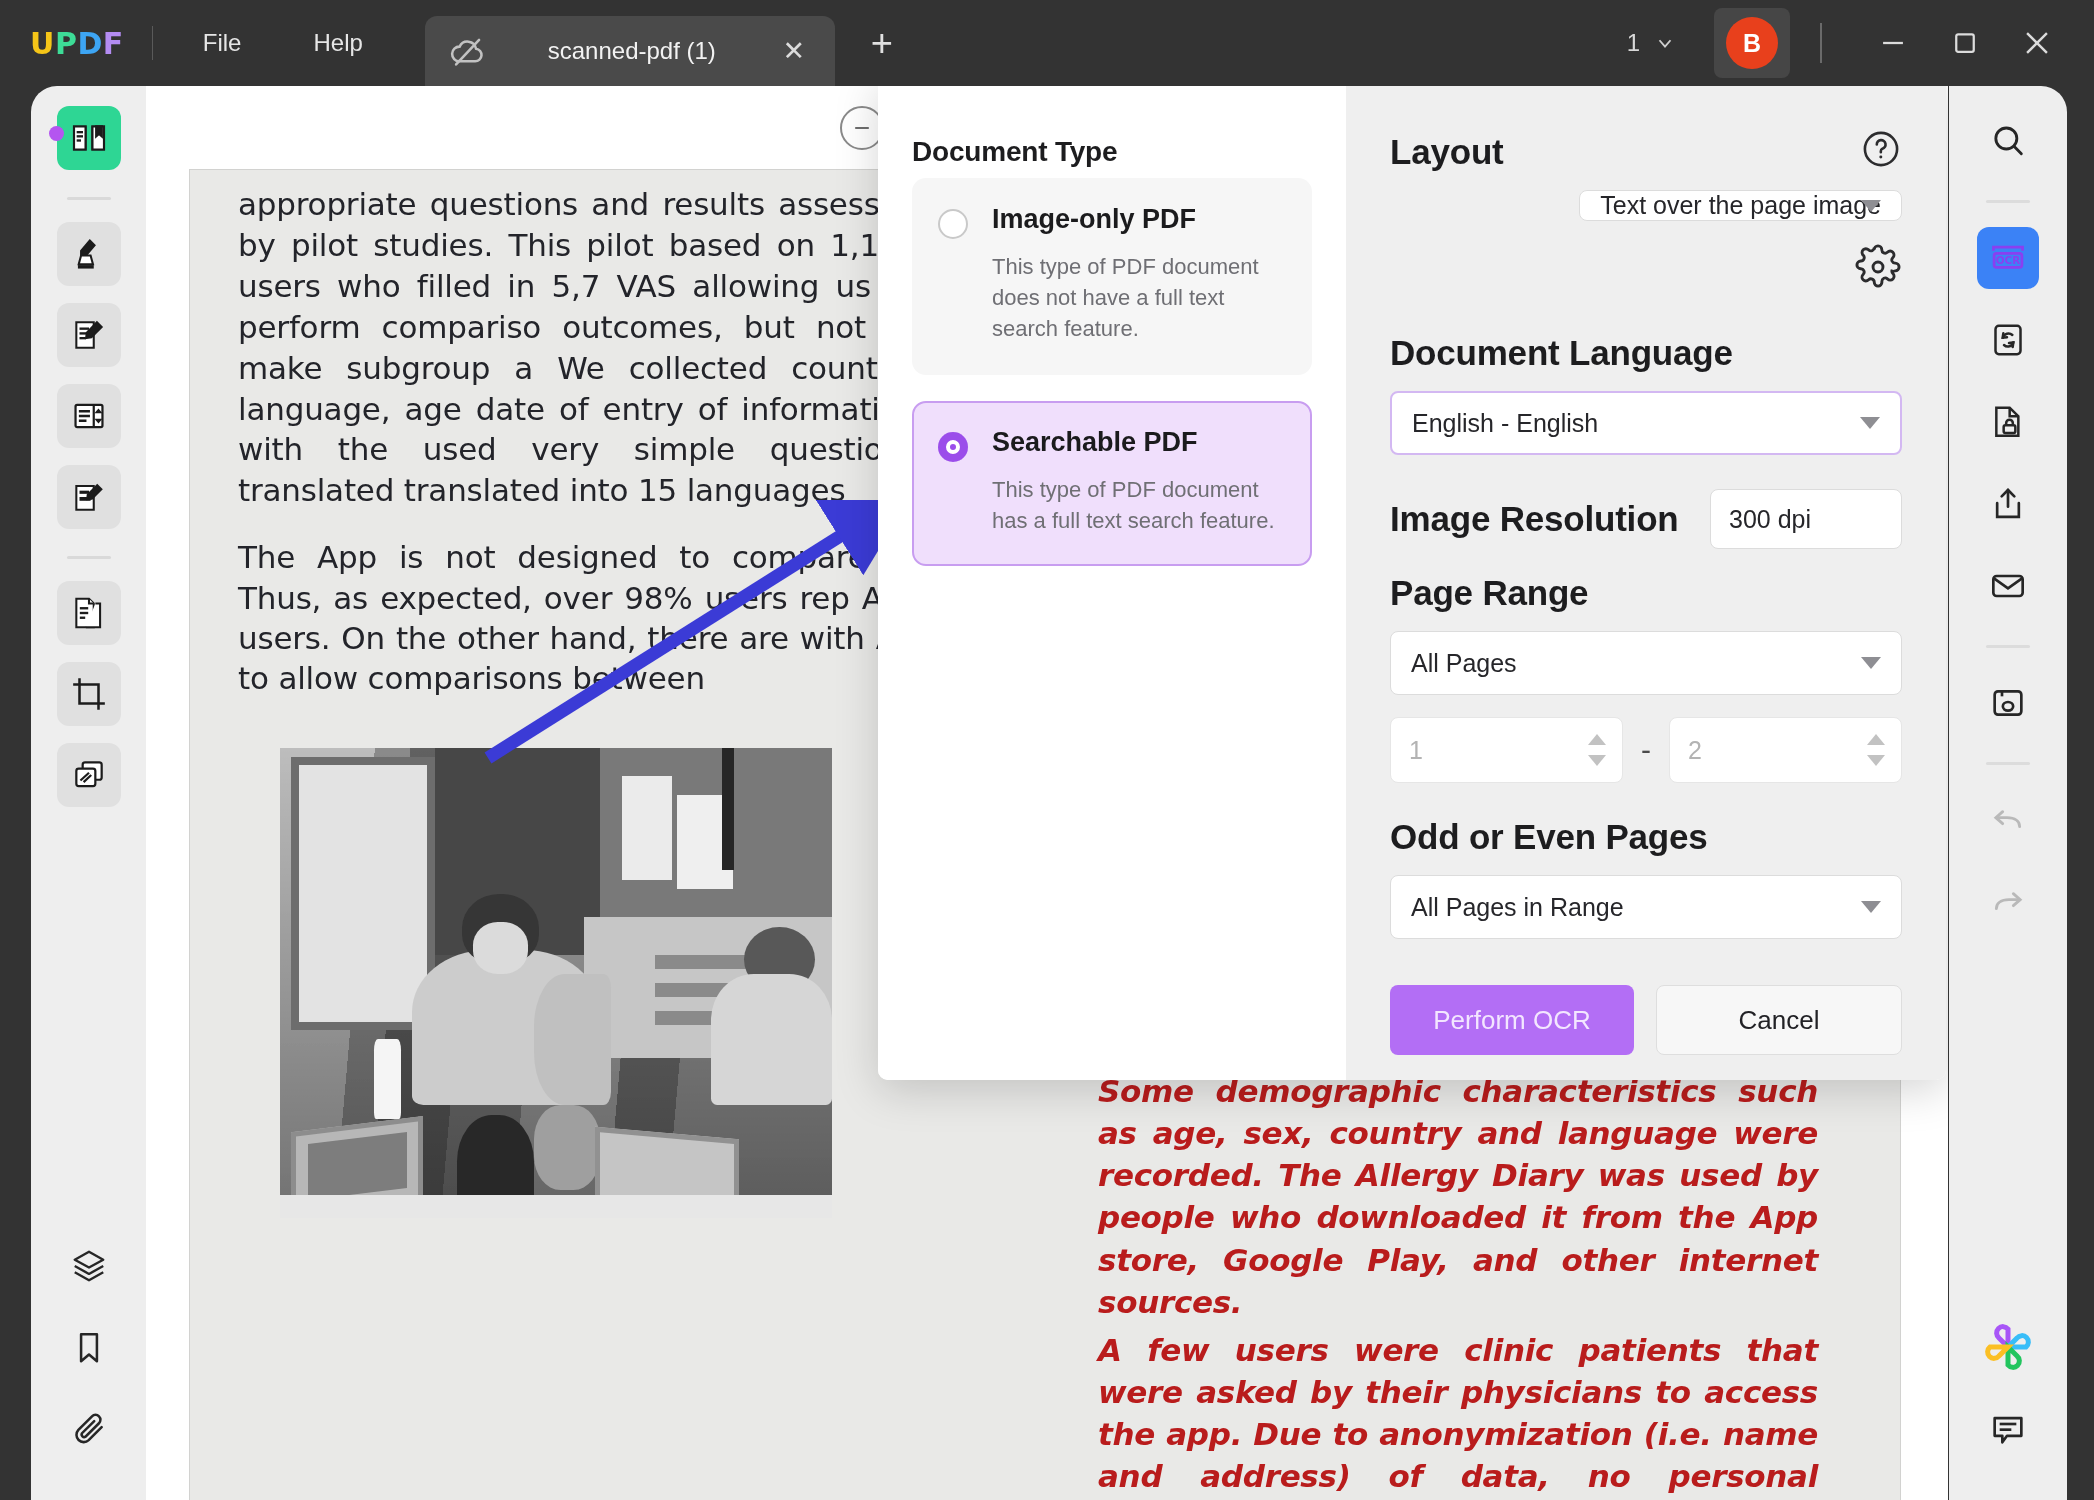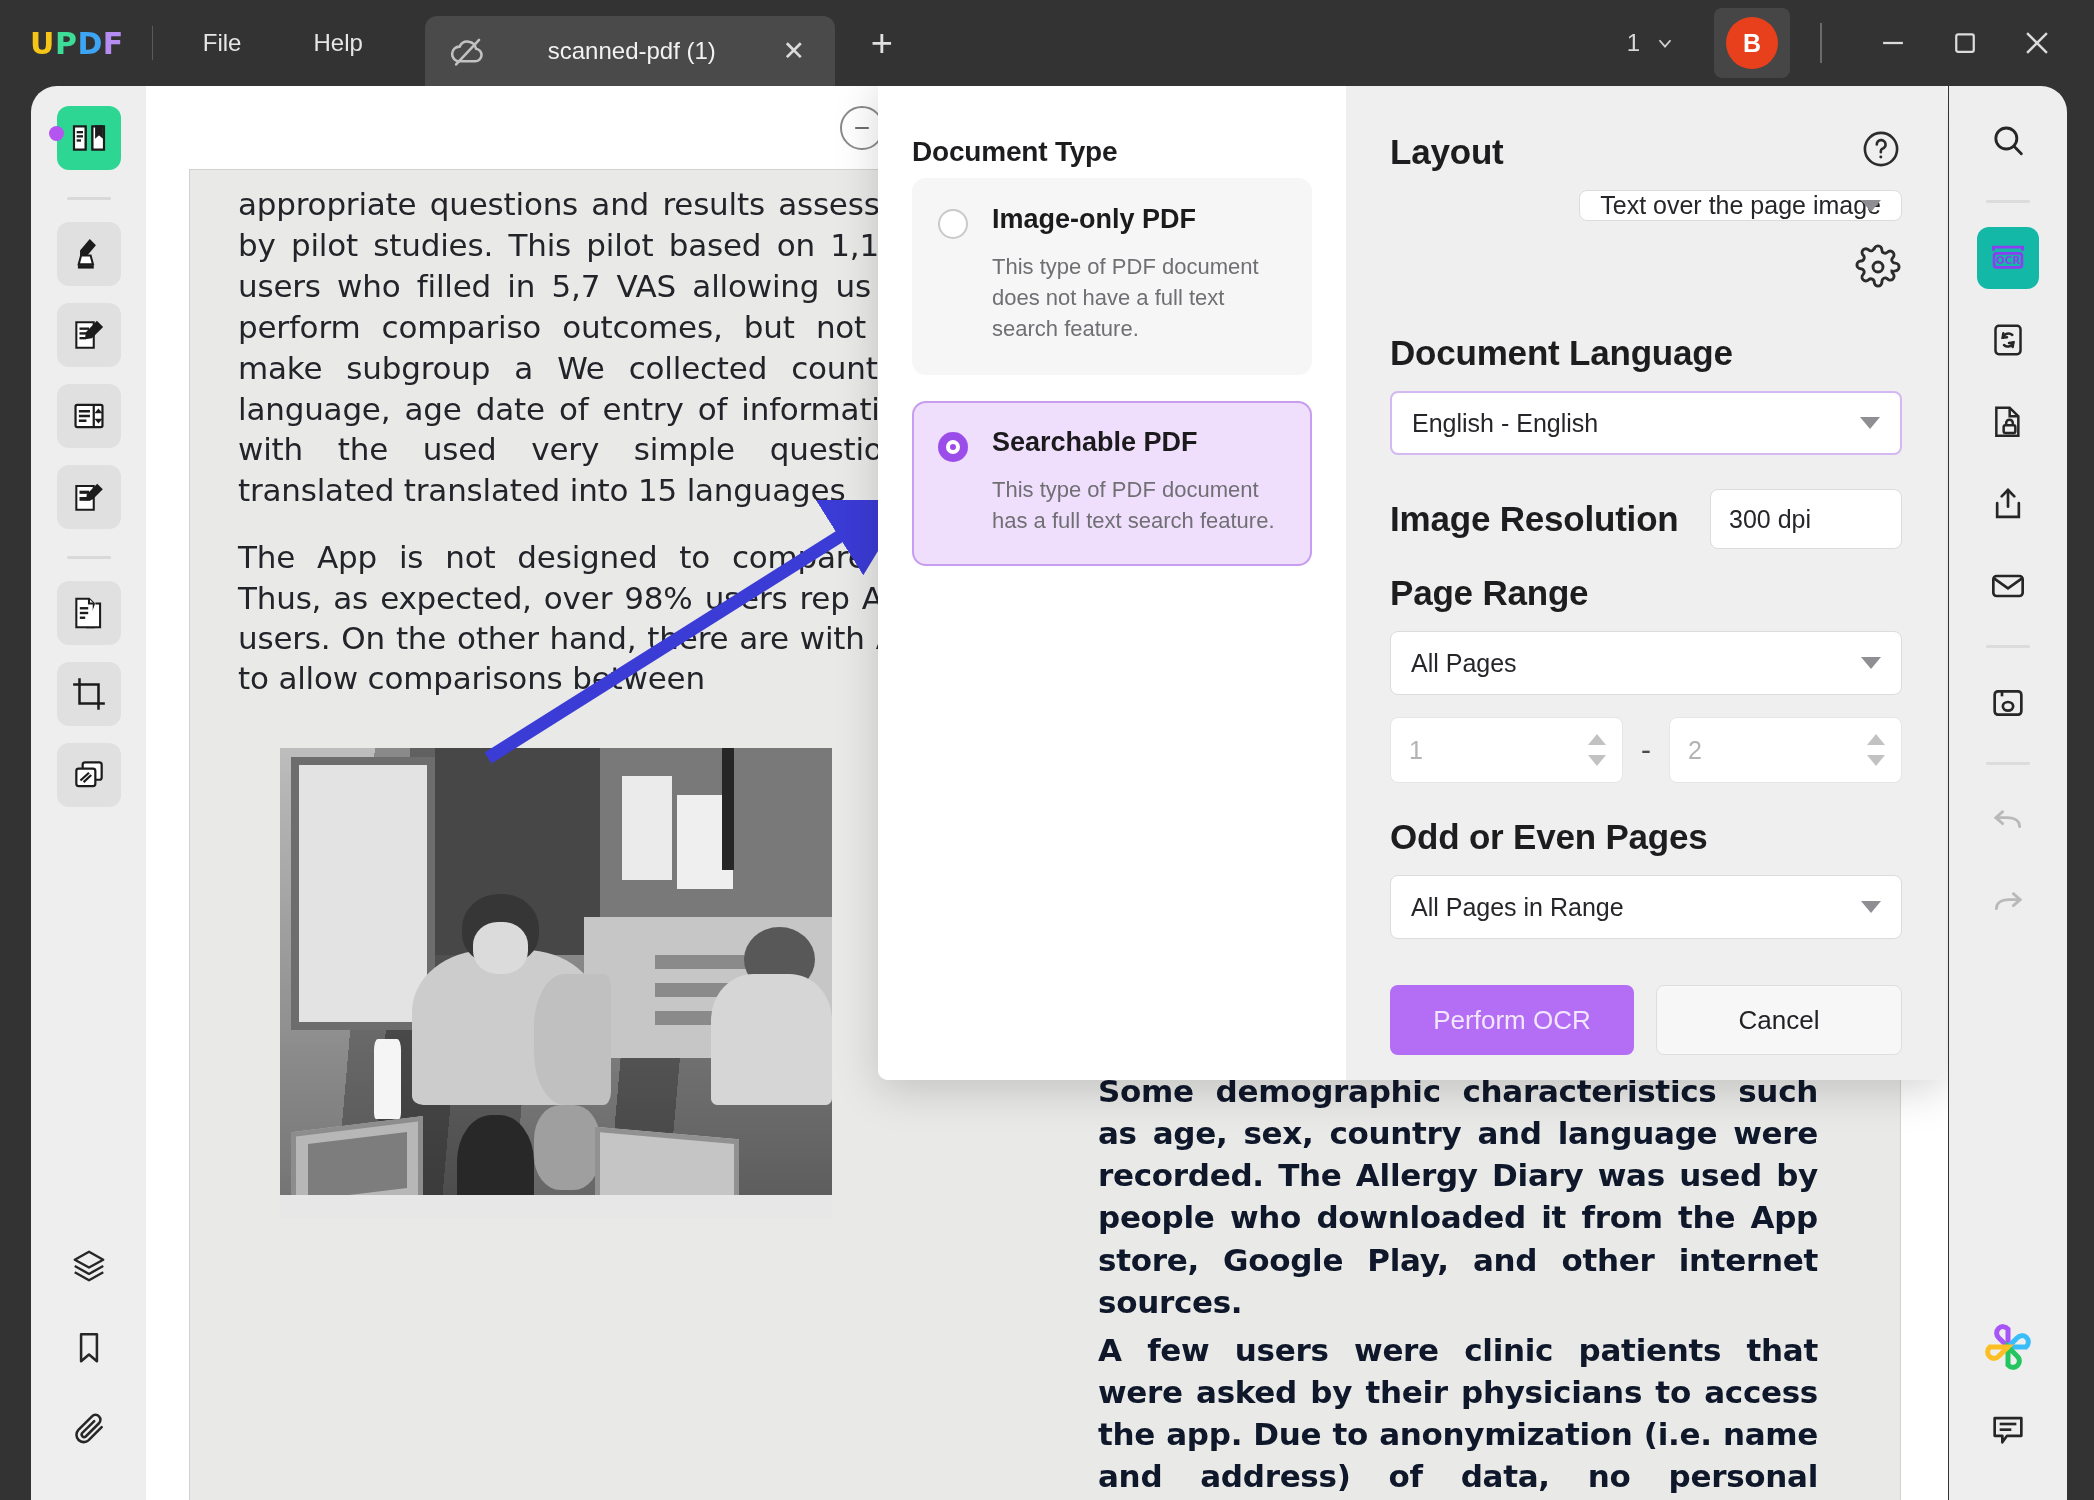--- a/index.html
+++ b/index.html
@@ -137,21 +137,21 @@
     background: #eeeeee;
     border-radius: 0 26px 0 0;
     display: flex; flex-direction: column; align-items: center;
     padding-top: 24px;
   }
   .rrail-btn {
     width: 62px; height: 62px; border-radius: 12px;
     display: flex; align-items: center; justify-content: center;
     margin-bottom: 20px;
   }
-  .rrail-btn.ocr-active { background: #14b8a6; }
+  .rrail-btn.ocr-active { background: #3b82f6; }
   .rrail-sep { width: 44px; height: 3px; background: #dcdcdc; margin: 8px 0 24px; border-radius: 2px; }
 
   
   .doc-area {
     position: absolute; left: 146px; top: 0;
     width: 1802px; height: 1414px;
     background: #ffffff;
     overflow: hidden;
   }
 
@@ -204,23 +204,24 @@
     font-size: 31px; line-height: 1.32;
     color: #23242a; text-align: justify;
     letter-spacing: -0.2px;
     margin-bottom: 26px;
     font-weight: 500;
   }
   .scan-p.tight { line-height: 1.30; }
   .scan-p-right {
     font-family: "DejaVu Sans", sans-serif;
     font-size: 31px; line-height: 1.36;
-    color: #0f172a; text-align: justify;
+    color: #b91c1c; text-align: justify;
     font-weight: 600;
     letter-spacing: -0.3px;
+    font-style: italic;
   }
 
   
   .annot-arrow { position: absolute; left: 290px; top: 330px; pointer-events: none; }
 
   
   .photo {
     position: absolute; left: 90px; top: 578px;
     width: 552px; height: 470px;
     background:

